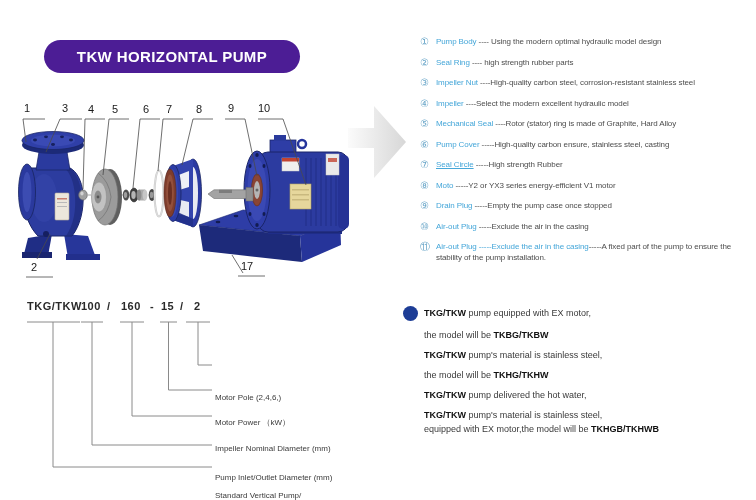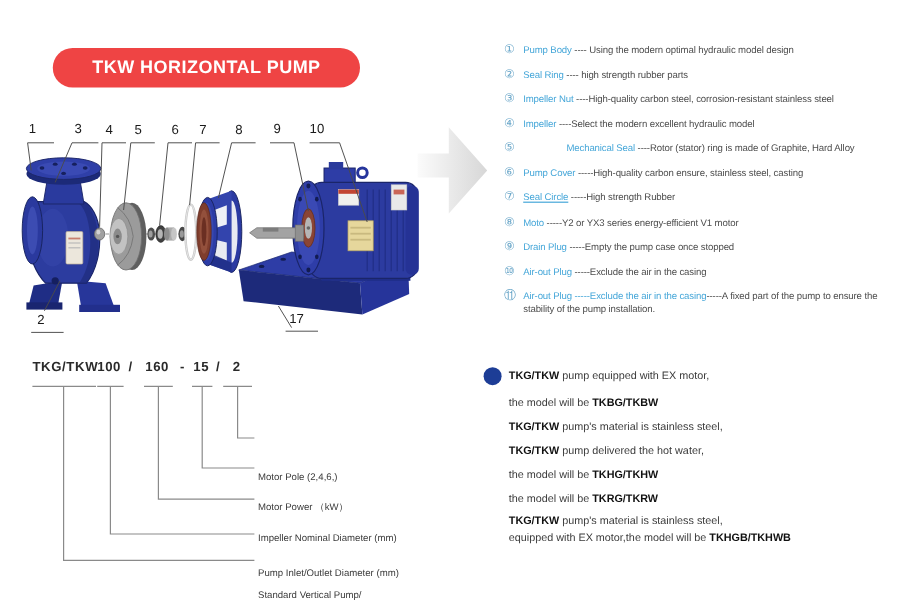--- a/index.html
+++ b/index.html
@@ -33,21 +33,21 @@
   
   .ex { position:absolute; left:424px; top:307px; width:330px; }
   .ex-line { font-size:9px; color:#3a3a3a; line-height:12px; }
   .ex-line b { color:#111; }
   .bullet { position:absolute; left:403px; top:306px; width:15px; height:15px;
             border-radius:50%; }
 </style>
 </head>
 <body>
 
-<div class="banner" style="background: #ef4444;">
+<div class="banner" style="background: #4c1d95;">
   <span>TKW HORIZONTAL PUMP</span>
 </div>
 
 <div class="diagram">
   <svg width="402" height="195" viewBox="0 0 402 195">
     <defs>
       <linearGradient id="arrowg" x1="0" y1="0" x2="1" y2="0">
         <stop offset="0" stop-color="#fbfbfb"></stop>
           <stop offset="1" stop-color="#d7d7d7"></stop>
       </linearGradient>
@@ -224,21 +224,21 @@
   <div class="part-item">
       <span class="pnum" style="color: rgb(107, 167, 201);">③</span>
       <span class="ptext"><span class="pname" style="color: rgb(70, 167, 217);">Impeller Nut</span><span> ----High-quality carbon steel, corrosion-resistant stainless steel</span></span>
     </div>
   <div class="part-item">
       <span class="pnum" style="color: rgb(107, 167, 201);">④</span>
       <span class="ptext"><span class="pname" style="color: rgb(70, 167, 217);">Impeller</span><span> ----Select the modern excellent hydraulic model</span></span>
     </div>
   <div class="part-item">
       <span class="pnum" style="color: rgb(107, 167, 201);">⑤</span>
-      <span class="ptext"><span class="pname" style="color: rgb(70, 167, 217); margin-left: 36px;">Mechanical Seal</span><span> ----Rotor (stator) ring is made of Graphite, Hard Alloy</span></span>
+      <span class="ptext"><span class="pname" style="color: rgb(70, 167, 217);">Mechanical Seal</span><span> ----Rotor (stator) ring is made of Graphite, Hard Alloy</span></span>
     </div>
   <div class="part-item">
       <span class="pnum" style="color: rgb(107, 167, 201);">⑥</span>
       <span class="ptext"><span class="pname" style="color: rgb(70, 167, 217);">Pump Cover</span><span> -----High-quality carbon ensure, stainless steel, casting</span></span>
     </div>
   <div class="part-item">
       <span class="pnum" style="color: rgb(107, 167, 201);">⑦</span>
       <span class="ptext"><span class="pname" style="color: rgb(70, 167, 217); text-decoration: underline;">Seal Circle</span><span> -----High strength Rubber</span></span>
     </div>
   <div class="part-item">
@@ -285,18 +285,17 @@
   <div class="model-label" style="left:215px;top:440px">Pump Inlet/Outlet Diameter (mm)</div>
   <div class="model-label" style="left:215px;top:458px">Standard Vertical Pump/</div>
   <div class="model-label" style="left:215px;top:469px">Standard  Horizontal Pump</div>
 </div>
 
 <span class="bullet" id="ex-bullet" style="background: rgb(29, 61, 150);"></span>
 <div class="ex">
   <div class="ex-line" style="margin-bottom:10px"><b>TKG/TKW</b><span> pump equipped with EX motor,</span><b></b></div>
   <div class="ex-line" style="margin-bottom:8px"><b></b><span>the model will be </span><b>TKBG/TKBW</b></div>
   <div class="ex-line" style="margin-bottom:8px"><b>TKG/TKW</b><span> pump's material is stainless steel,</span><b></b></div>
+  <div class="ex-line" style="margin-bottom:8px"><b></b><span>the model will be </span><b>TKHG/TKHW</b></div>
   <div class="ex-line" style="margin-bottom:8px"><b>TKG/TKW</b><span> pump delivered the hot water,</span><b></b></div>
-  <div class="ex-line" style="margin-bottom:8px"><b></b><span>the model will be </span><b>TKHG/TKHW</b></div>
-  <div class="ex-line" style="margin-bottom:7px"><b></b><span>the model will be </span><b>TKRG/TKRW</b></div>
   <div class="ex-line" style="margin-bottom:2px"><b>TKG/TKW</b><span> pump's material is stainless steel,</span><b></b></div>
   <div class="ex-line"><b></b><span>equipped with EX motor,the model will be </span><b>TKHGB/TKHWB</b></div>
 </div>
 
 </body></html>

